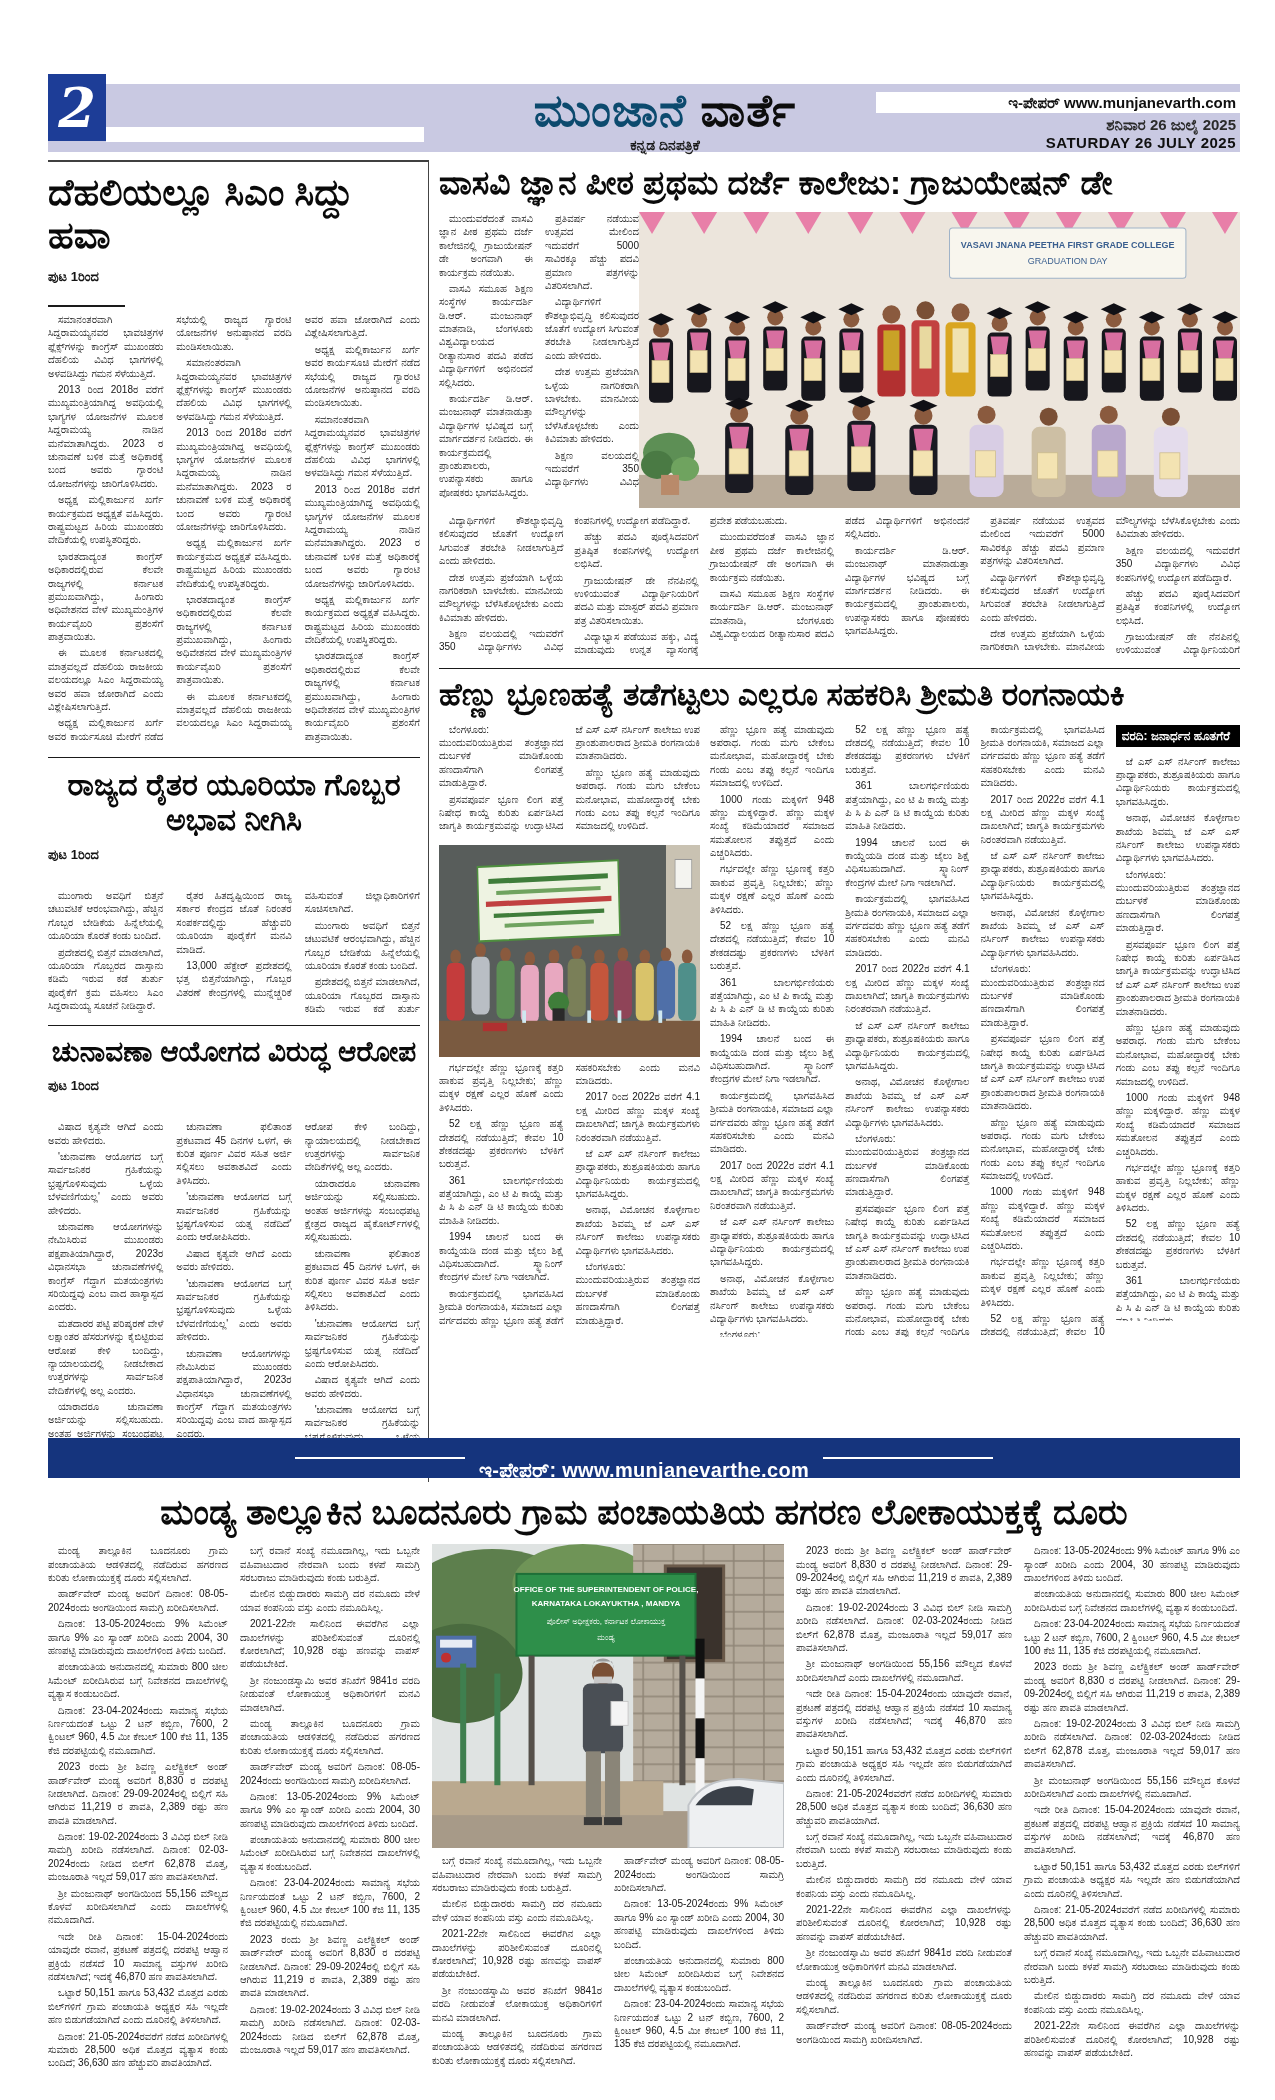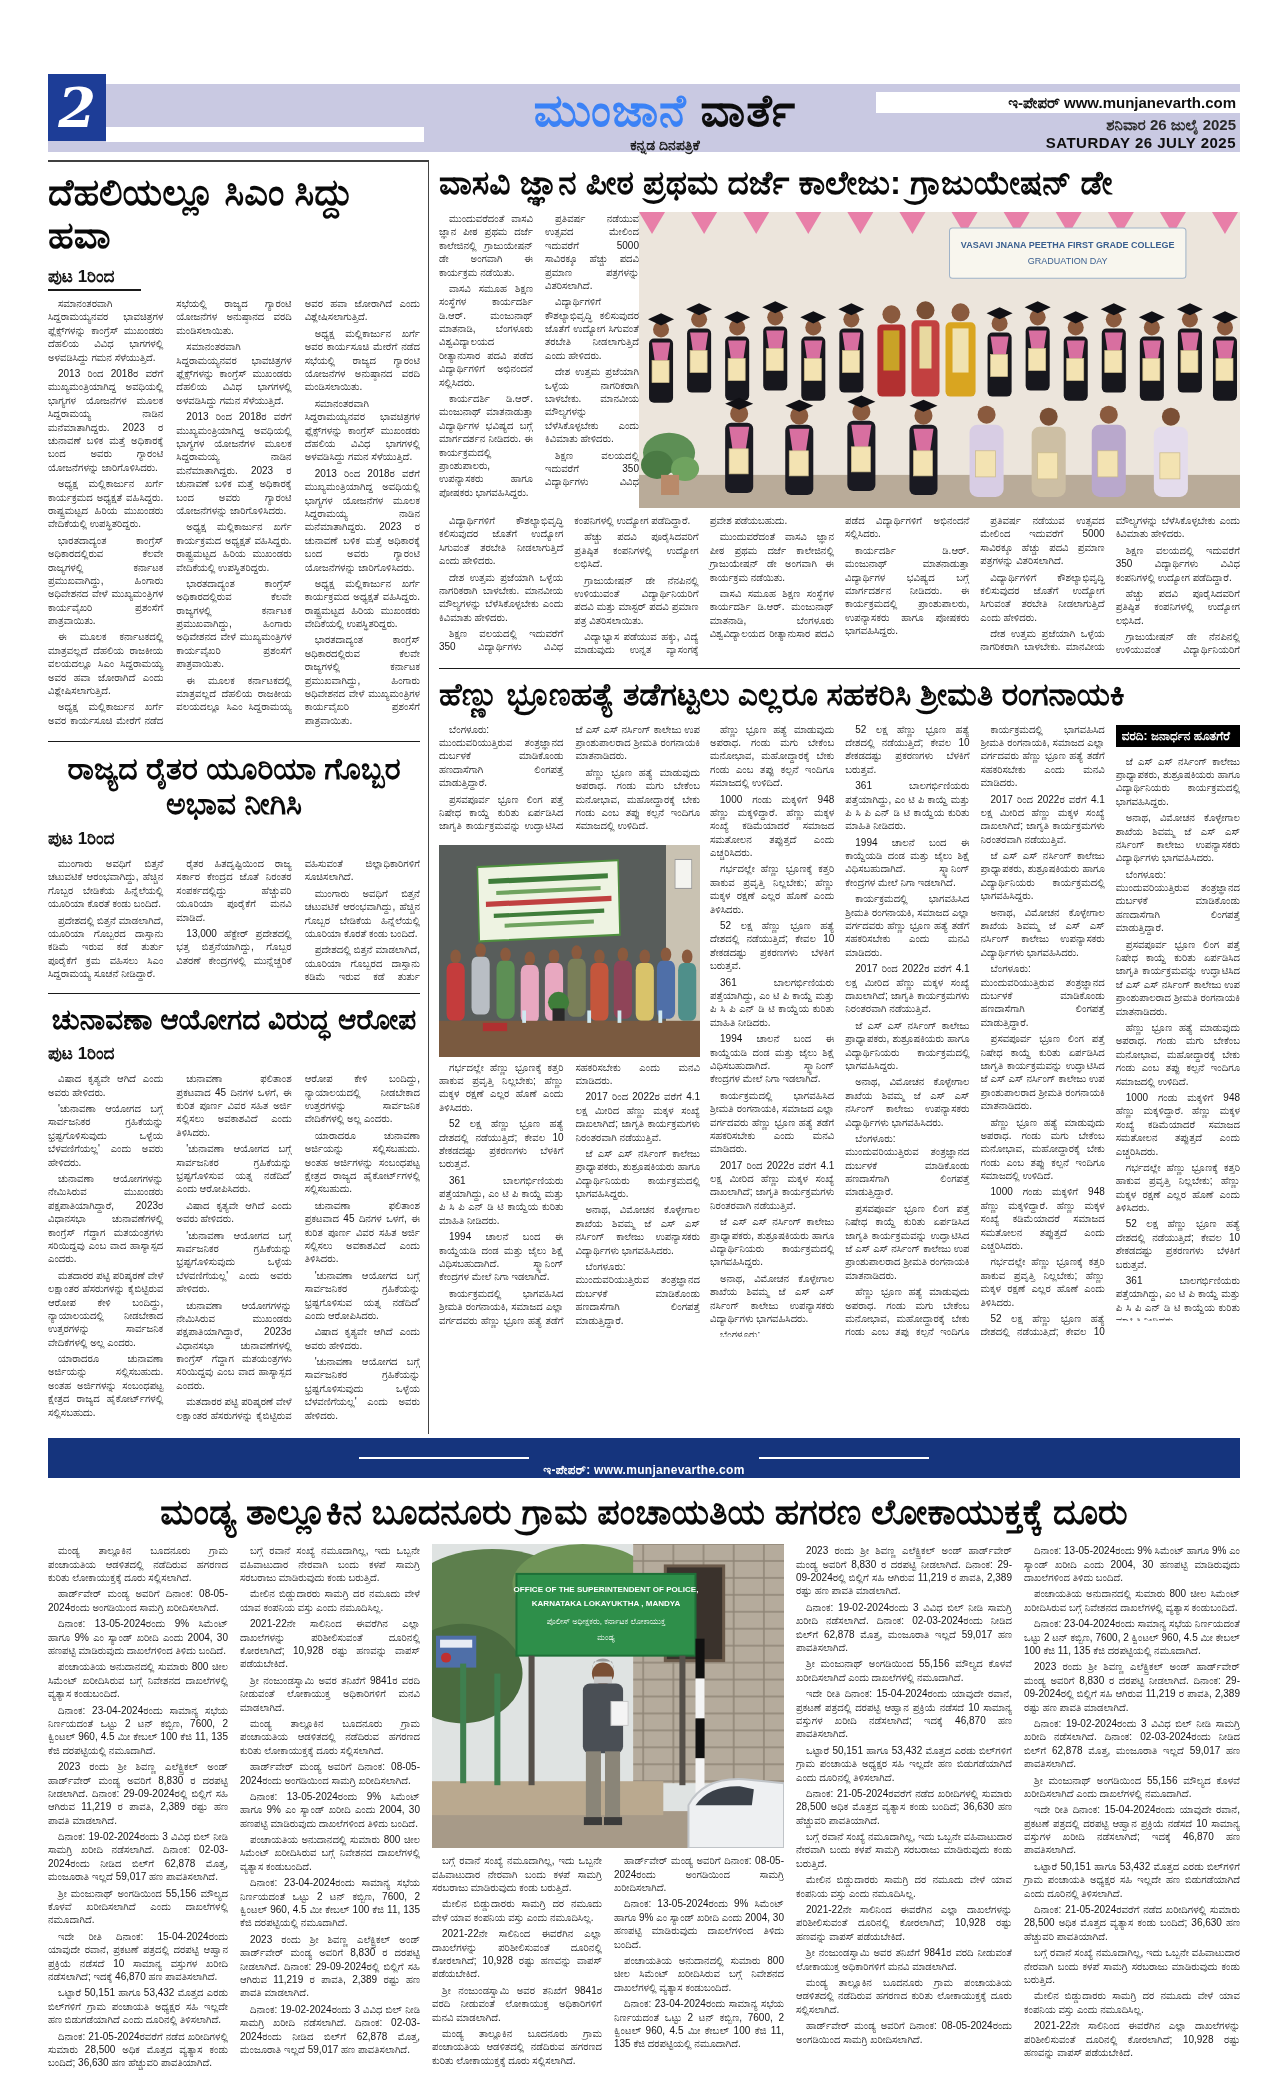--- a/index.html
+++ b/index.html
@@ -9,21 +9,21 @@
 
   
   .hdr-band{position:absolute;left:48px;top:84px;width:1192px;height:68px;background:#c9c9e2;}
   .pagenum-box{position:absolute;left:48px;top:74px;width:58px;height:67px;background:#1d3d97;
                display:flex;align-items:center;justify-content:center;}
   .pagenum-box span{color:#fff;font-family:"DejaVu Serif","Liberation Serif",serif;
                     font-size:54px;font-weight:bold;font-style:italic;line-height:1;}
   .hdr-white-left{position:absolute;left:106px;top:127px;width:318px;height:15px;background:#fff;}
   .masthead{position:absolute;left:430px;top:86px;width:470px;text-align:center;
             font-weight:800;font-size:45px;line-height:1.1;letter-spacing:1px;}
-  .masthead .m-red{color:#3b82f6;font-family:Liberation Serif, serif;}
+  .masthead .m-red{color:#0c4a6e;font-family:Liberation Serif, serif;}
   .masthead .m-black{color:#0d0d0d;}
   .tagline{position:absolute;left:430px;top:137px;width:470px;text-align:center;
            font-size:14px;font-weight:bold;color:#1a1a1a;}
   .hdr-epaper{position:absolute;left:876px;top:92px;width:360px;height:21px;background:#fff;
               display:flex;align-items:center;justify-content:flex-end;padding-right:4px;
               font-size:15px;font-weight:bold;color:#101010;}
   .hdr-date-kn{position:absolute;left:876px;top:116px;width:360px;text-align:right;
                font-size:15px;font-weight:bold;color:#2a2a2a;}
   .hdr-date-en{position:absolute;left:876px;top:134px;width:360px;text-align:right;
                font-size:15px;font-weight:bold;color:#101010;letter-spacing:.5px;}
@@ -35,22 +35,22 @@
   .rightsec{flex:1;padding-left:10px;}
 
   h1,h2,h3{margin:0;color:#0a0a0a;font-weight:800;line-height:1.15;}
   .hl-1{font-size:37px;margin:8px 0 10px;}
   .hl-2{font-size:30px;text-align:center;margin:10px 0 8px;}
   .hl-3{font-size:28px;text-align:center;margin:10px 0 8px;}
   .hl-4{font-size:33px;margin:4px 0 10px;}
   .hl-5{font-size:31px;margin:8px 0 10px;}
   .hl-6{font-size:35px;text-align:center;margin:6px 0 12px;}
 
-  .jump{font-size:17px;font-weight:bold;display:inline-block;
-        border-bottom:2px solid #1a1a1a;padding:0 26px 2px 0;margin-bottom:6px;}
+  .jump{font-size:13px;font-weight:bold;display:inline-block;
+        border-bottom:2px solid #1a1a1a;padding:0 26px 20px 0;margin-bottom:6px;}
   .jump.nl{border-bottom:none;}
 
   .body{font-size:10px;line-height:1.34;text-align:justify;overflow:hidden;column-fill:auto;}
   .body p{margin:0 0 3px;text-indent:10px;}
   .c3{columns:3;column-gap:13px;}
   .c2{columns:2;column-gap:12px;}
   .c6{columns:6;column-gap:11px;}
   .c4flex{display:flex;gap:11px;}
   .c4flex .fcol{flex:1;overflow:hidden;}
 
@@ -73,21 +73,21 @@
   .a5lb{height:272px;}
   .a5right{width:67%;}
   .a5col{height:614px;}
   .byline-box{background:#000;color:#fff;font-size:12px;font-weight:bold;
               text-align:left;padding:4px 6px;margin:2px 0 8px;}
 
   
   .epaper-banner{position:absolute;left:48px;top:1438px;width:1192px;height:40px;background:#15347d;
                  display:flex;align-items:center;justify-content:center;gap:14px;}
   .epaper-banner .line{width:170px;height:2px;background:#fff;}
-  .epaper-banner .txt{color:#fff;font-size:12px;font-weight:bold;letter-spacing:.3px;margin-top:24px;}
+  .epaper-banner .txt{color:#fff;font-size:20px;font-weight:bold;letter-spacing:.3px;margin-top:24px;}
 
   
   .art6{position:absolute;left:48px;top:1486px;width:1192px;}
   .a6row{display:flex;gap:12px;}
   .a6a{width:372px;height:528px;}
   .a6mid{width:352px;}
   .a6photo{height:304px;margin-bottom:6px;}
   .a6mb{height:216px;}
   .a6c{flex:1;height:528px;}
 

